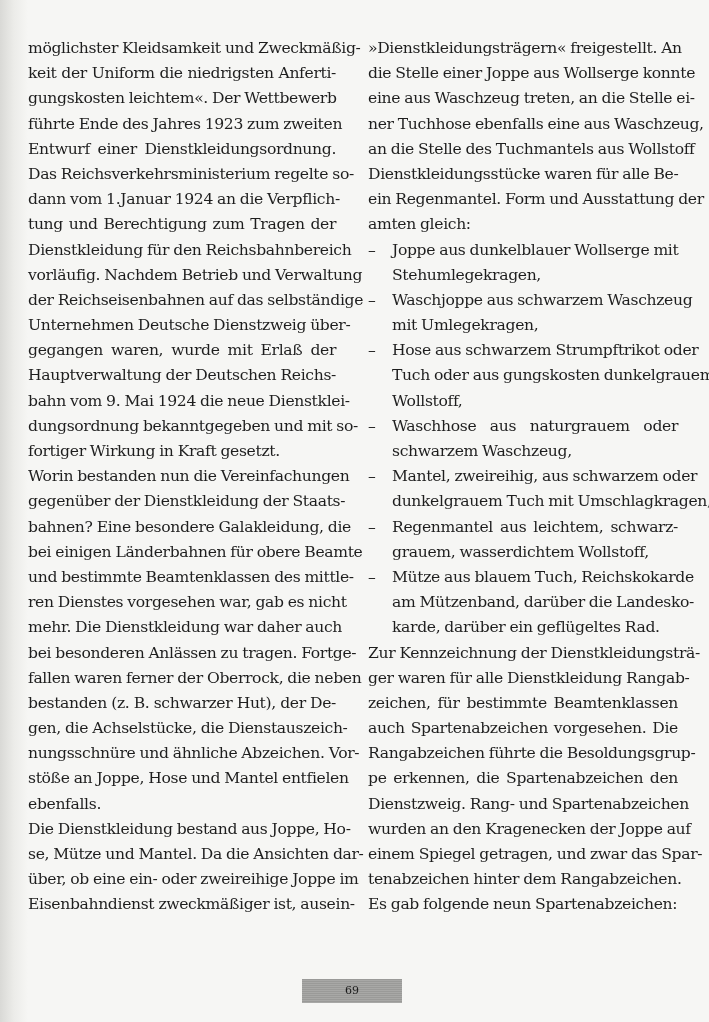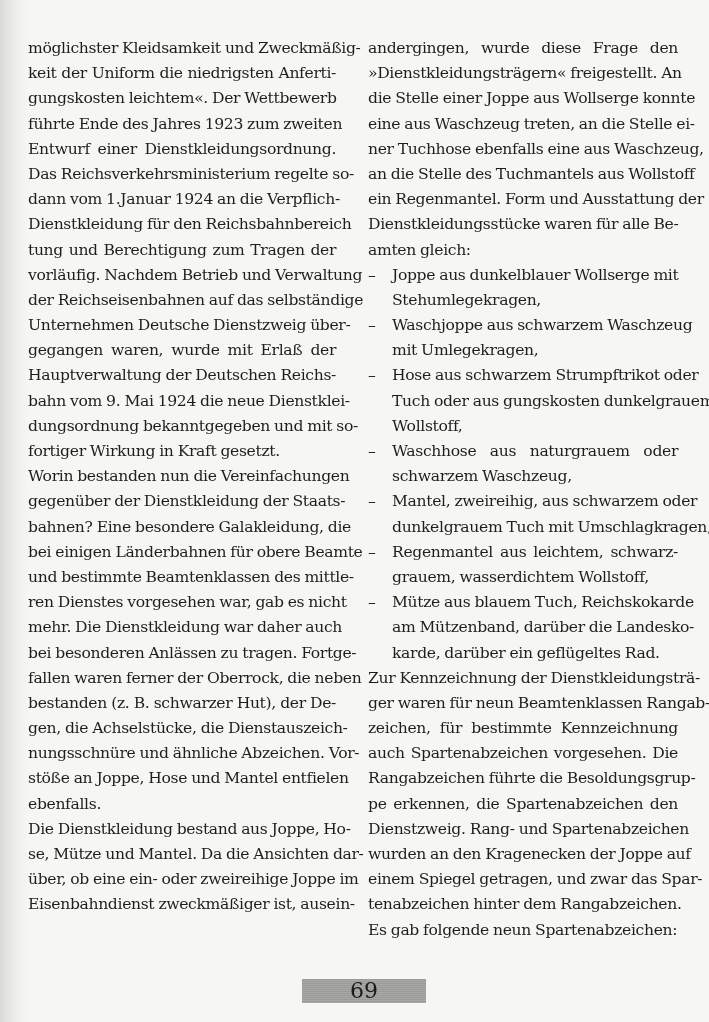--- a/index.html
+++ b/index.html
@@ -28,40 +28,40 @@
       text-align: justify; text-align-last: justify;
     }
     .line.last { text-align-last: left; }
     .bullet-line {
       display: flex; height: 25.2px; white-space: nowrap;
     }
     .dash { width: 24px; flex: 0 0 24px; }
     .bullet-text { flex: 1; text-align: justify; text-align-last: justify; }
     .bullet-text.last { text-align-last: left; }
     .page-number-box {
-      position: absolute; left: 302px; top: 979px; width: 124px; height: 24px;
+      position: absolute; left: 302px; top: 979px; width: 100px; height: 24px;
       background: repeating-linear-gradient(to bottom, #9a9a98 0px, #9a9a98 1px, #a8a8a6 1px, #a8a8a6 2px);
-      text-align: center; font-size: 22px; line-height: 24px; color: #1a1a1a;
+      text-align: center; font-size: 11px; line-height: 24px; color: #1a1a1a;
     }
   </style>
 </head>
 <body>
 
 <div class="page-shade-left"></div>
 
 <div class="column col-left" id="col-left">
     <span class="line">möglichster Kleidsamkeit und Zweckmäßig-</span>
     <span class="line">keit der Uniform die niedrigsten Anferti-</span>
     <span class="line">gungskosten leichtem«. Der Wettbewerb</span>
     <span class="line">führte Ende des Jahres 1923 zum zweiten</span>
     <span class="line">Entwurf einer Dienstkleidungsordnung.</span>
     <span class="line">Das Reichsverkehrsministerium regelte so-</span>
     <span class="line">dann vom 1.Januar 1924 an die Verpflich-</span>
+    <span class="line">tung und Berechtigung zum Tragen der</span>
     <span class="line">Dienstkleidung für den Reichsbahnbereich</span>
-    <span class="line">tung und Berechtigung zum Tragen der</span>
     <span class="line">vorläufig. Nachdem Betrieb und Verwaltung</span>
     <span class="line">der Reichseisenbahnen auf das selbständige</span>
     <span class="line">Unternehmen Deutsche Dienstzweig über-</span>
     <span class="line">gegangen waren, wurde mit Erlaß der</span>
     <span class="line">Hauptverwaltung der Deutschen Reichs-</span>
     <span class="line">bahn vom 9. Mai 1924 die neue Dienstklei-</span>
     <span class="line">dungsordnung bekanntgegeben und mit so-</span>
     <span class="line last">fortiger Wirkung in Kraft gesetzt.</span>
     <span class="line">Worin bestanden nun die Vereinfachungen</span>
     <span class="line">gegenüber der Dienstkleidung der Staats-</span>
@@ -77,28 +77,27 @@
     <span class="line">nungsschnüre und ähnliche Abzeichen. Vor-</span>
     <span class="line">stöße an Joppe, Hose und Mantel entfielen</span>
     <span class="line last">ebenfalls.</span>
     <span class="line">Die Dienstkleidung bestand aus Joppe, Ho-</span>
     <span class="line">se, Mütze und Mantel. Da die Ansichten dar-</span>
     <span class="line">über, ob eine ein- oder zweireihige Joppe im</span>
     <span class="line last">Eisenbahndienst zweckmäßiger ist, ausein-</span>
   </div>
 <div class="column col-right" id="col-right">
   <div id="right-intro">
-      <span class="line">andergingen, wurde diese Frage den</span>
       <span class="line">»Dienstkleidungsträgern« freigestellt. An</span>
       <span class="line">die Stelle einer Joppe aus Wollserge konnte</span>
       <span class="line">eine aus Waschzeug treten, an die Stelle ei-</span>
       <span class="line">ner Tuchhose ebenfalls eine aus Waschzeug,</span>
       <span class="line">an die Stelle des Tuchmantels aus Wollstoff</span>
+      <span class="line">Dienstkleidungsstücke waren für alle Be-</span>
       <span class="line">ein Regenmantel. Form und Ausstattung der</span>
-      <span class="line">Dienstkleidungsstücke waren für alle Be-</span>
       <span class="line last">amten gleich:</span>
     </div>
   <div id="right-bullets">
       <div>
         <div class="bullet-line">
           <span class="dash">–</span>
           <span class="bullet-text">Joppe aus dunkelblauer Wollserge mit</span>
         </div>
         <div class="bullet-line">
           <span class="dash"></span>
@@ -169,22 +168,22 @@
           <span class="bullet-text">am Mützenband, darüber die Landesko-</span>
         </div>
         <div class="bullet-line">
           <span class="dash"></span>
           <span class="bullet-text last">karde, darüber ein geflügeltes Rad.</span>
         </div>
       </div>
     </div>
   <div id="right-outro">
       <span class="line">Zur Kennzeichnung der Dienstkleidungsträ-</span>
-      <span class="line">ger waren für neun Beamtenklassen Rangab-</span>
-      <span class="line">zeichen, für bestimmte Kennzeichnung</span>
+      <span class="line">ger waren für alle Dienstkleidung Rangab-</span>
+      <span class="line">zeichen, für bestimmte Beamtenklassen</span>
       <span class="line">auch Spartenabzeichen vorgesehen. Die</span>
       <span class="line">Rangabzeichen führte die Besoldungsgrup-</span>
       <span class="line">pe erkennen, die Spartenabzeichen den</span>
       <span class="line">Dienstzweig. Rang- und Spartenabzeichen</span>
       <span class="line">wurden an den Kragenecken der Joppe auf</span>
       <span class="line">einem Spiegel getragen, und zwar das Spar-</span>
       <span class="line">tenabzeichen hinter dem Rangabzeichen.</span>
       <span class="line last">Es gab folgende neun Spartenabzeichen:</span>
     </div>
 </div>

